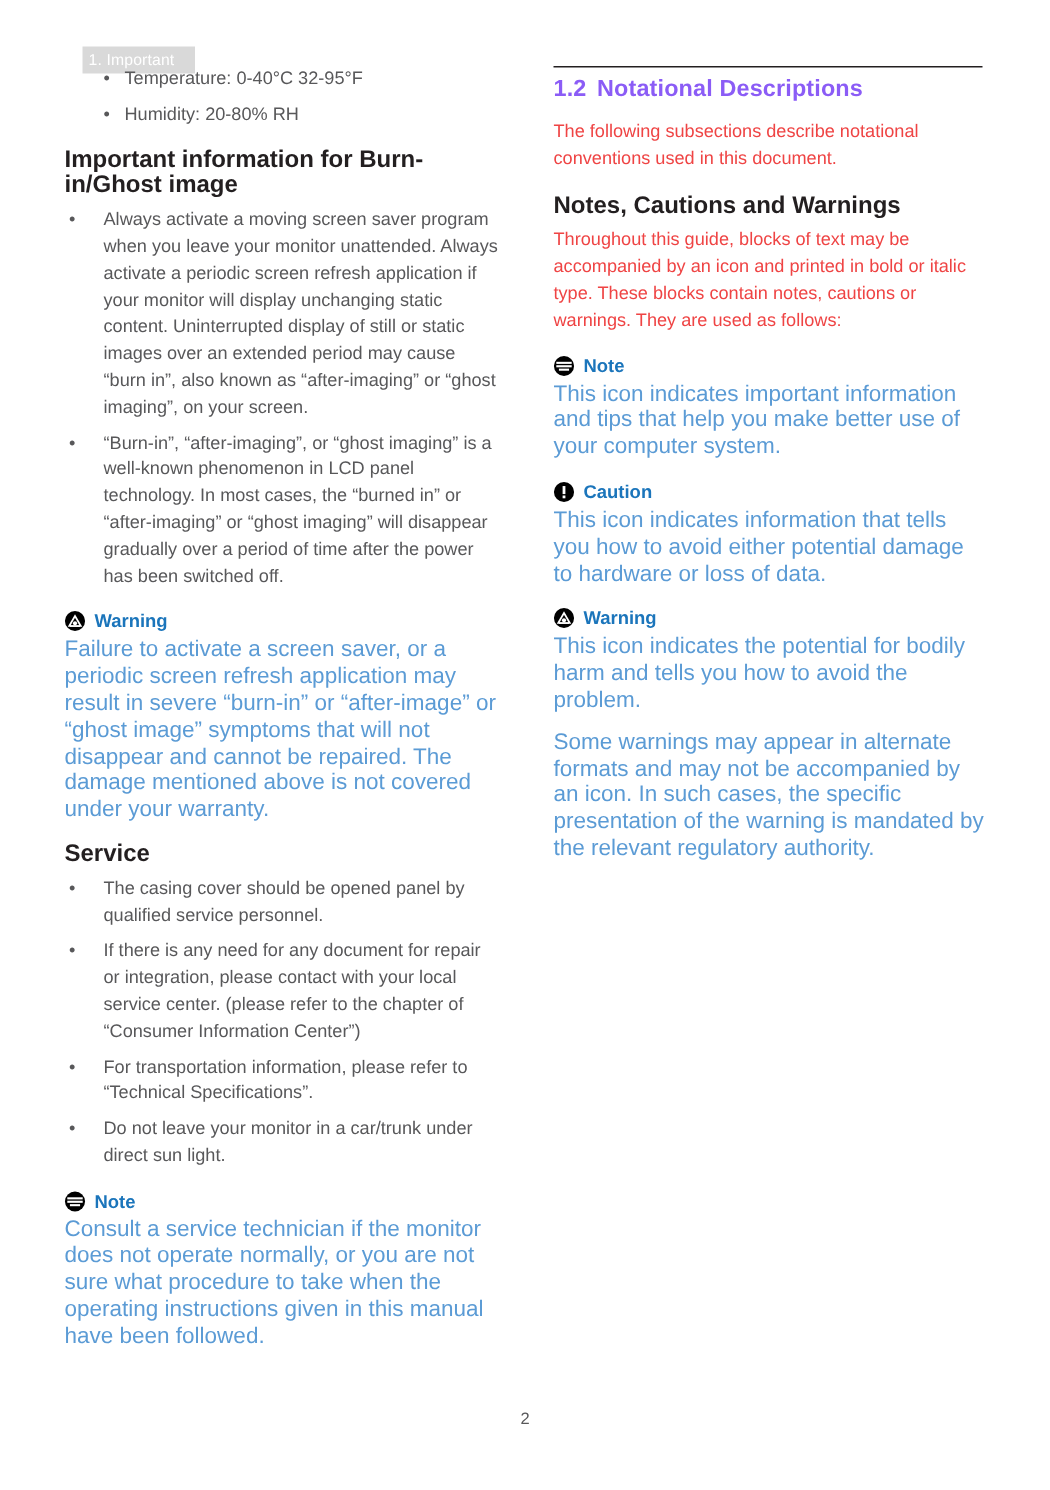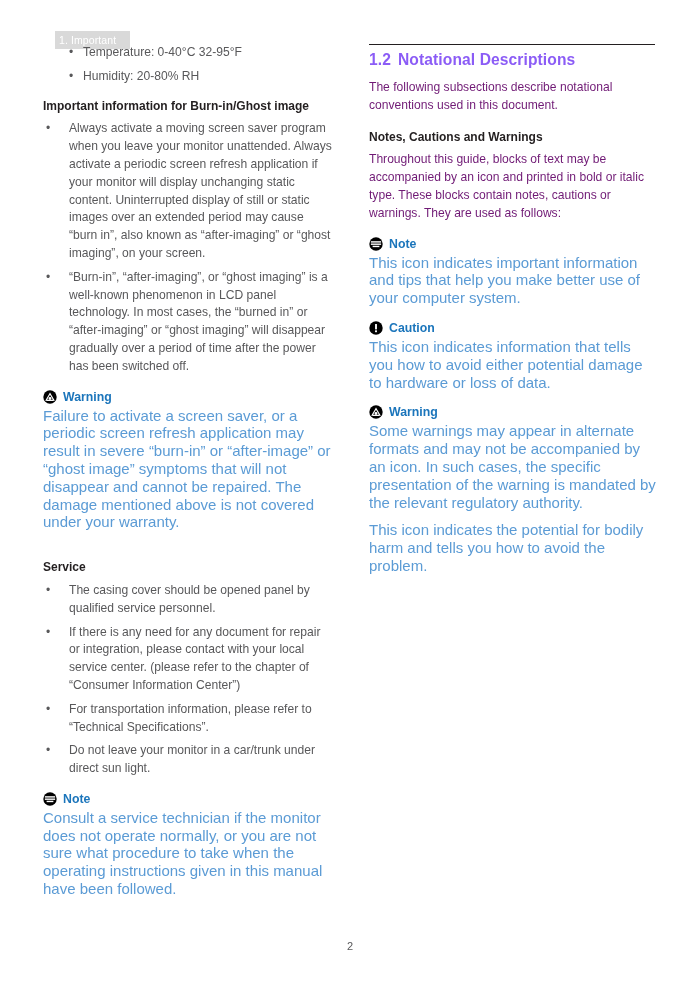--- a/index.html
+++ b/index.html
@@ -46,26 +46,26 @@
 
   
   p, h1, h2, h3, ul, li {
     margin: 0;
     padding: 0;
   }
 
   .body-text {
     font-size: 12.1px;
     line-height: 17.8px;
-    color: #701a75;
+    color: #ef4444;
     margin-bottom: 11px;
   }
 
   .sub-head {
-    font-size: 12px;
+    font-size: 16px;
     line-height: 17.8px;
     font-weight: bold;
     color: #231f20;
     margin-bottom: 5px;
   }
 
   .section-rule {
     border: 0;
     border-top: 1.4px solid #231f20;
     margin: 0 0 4px 0;
@@ -191,21 +191,21 @@
           <path d="M12 4.2 L20.3 18.6 L3.7 18.6 Z" fill="#ffffff"></path>
           <path d="M12 8.2 L16.9 16.8 L7.1 16.8 Z" fill="#000000"></path>
           <circle cx="12" cy="14.6" r="2.4" fill="#ffffff"></circle>
           <rect x="6.2" y="17.1" width="11.6" height="1.6" fill="#ffffff"></rect>
         </svg>
         <span class="label">Warning</span>
       </div>
       <div class="callout-body">Failure to activate a screen saver, or a periodic screen refresh application may result in severe “burn-in” or “after-image” or “ghost image” symptoms that will not disappear and cannot be repaired. The damage mentioned above is not covered under your warranty.</div>
     </div>
 
-    <h3 class="sub-head" style="margin-top:28px;">Service</h3>
+    <h3 class="sub-head" style="margin-top:12px;">Service</h3>
 
     <ul class="bullets normal">
       <li>
         <span class="dot">•</span>
         <span>The casing cover should be opened panel by qualified service personnel.</span>
       </li>
       <li>
         <span class="dot">•</span>
         <span>If there is any need for any document for repair or integration, please contact with your local service center. (please refer to the chapter of “Consumer Information Center”)</span>
       </li>
@@ -277,21 +277,21 @@
       <div class="callout-head">
         <svg class="ico" viewBox="0 0 24 24">
           <circle cx="12" cy="12" r="11.5" fill="#000000"></circle>
           <path d="M12 4.2 L20.3 18.6 L3.7 18.6 Z" fill="#ffffff"></path>
           <path d="M12 8.2 L16.9 16.8 L7.1 16.8 Z" fill="#000000"></path>
           <circle cx="12" cy="14.6" r="2.4" fill="#ffffff"></circle>
           <rect x="6.2" y="17.1" width="11.6" height="1.6" fill="#ffffff"></rect>
         </svg>
         <span class="label">Warning</span>
       </div>
+      <div class="callout-body">This icon indicates the potential for bodily harm and tells you how to avoid the problem.</div>
       <div class="callout-body">Some warnings may appear in alternate formats and may not be accompanied by an icon. In such cases, the specific presentation of the warning is mandated by the relevant regulatory authority.</div>
-      <div class="callout-body">This icon indicates the potential for bodily harm and tells you how to avoid the problem.</div>
     </div>
 
   </div>
 
   <div class="page-number">2</div>
 
 </div>
 
 </body></html>

